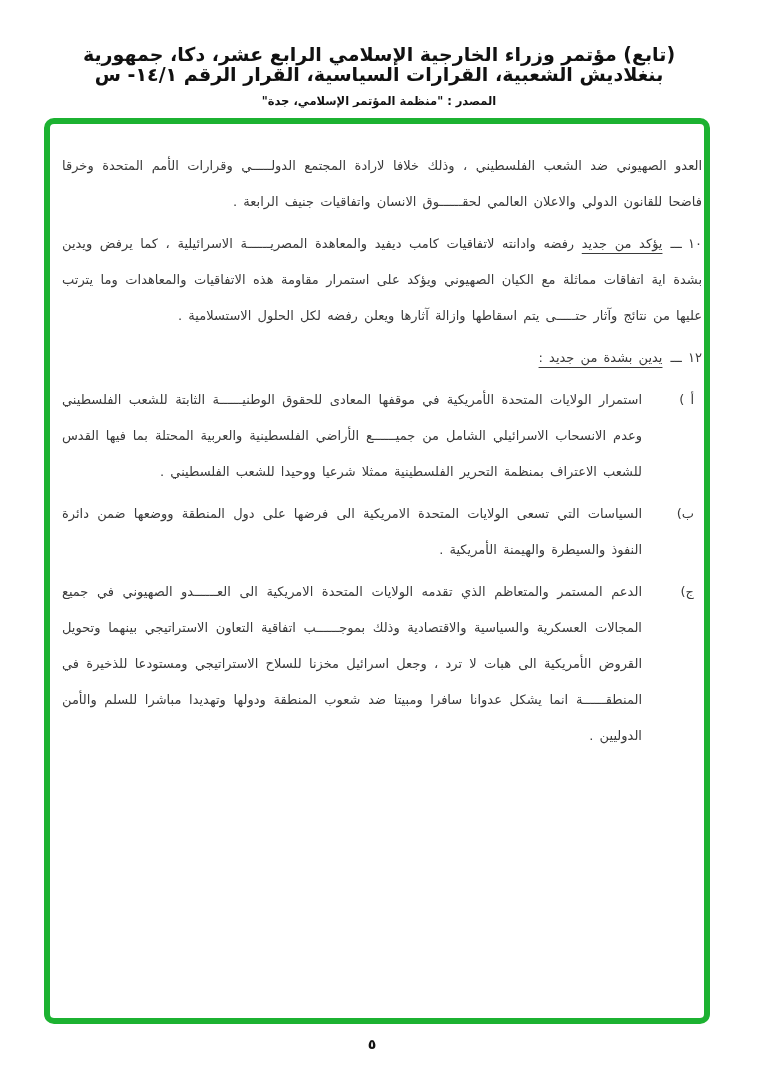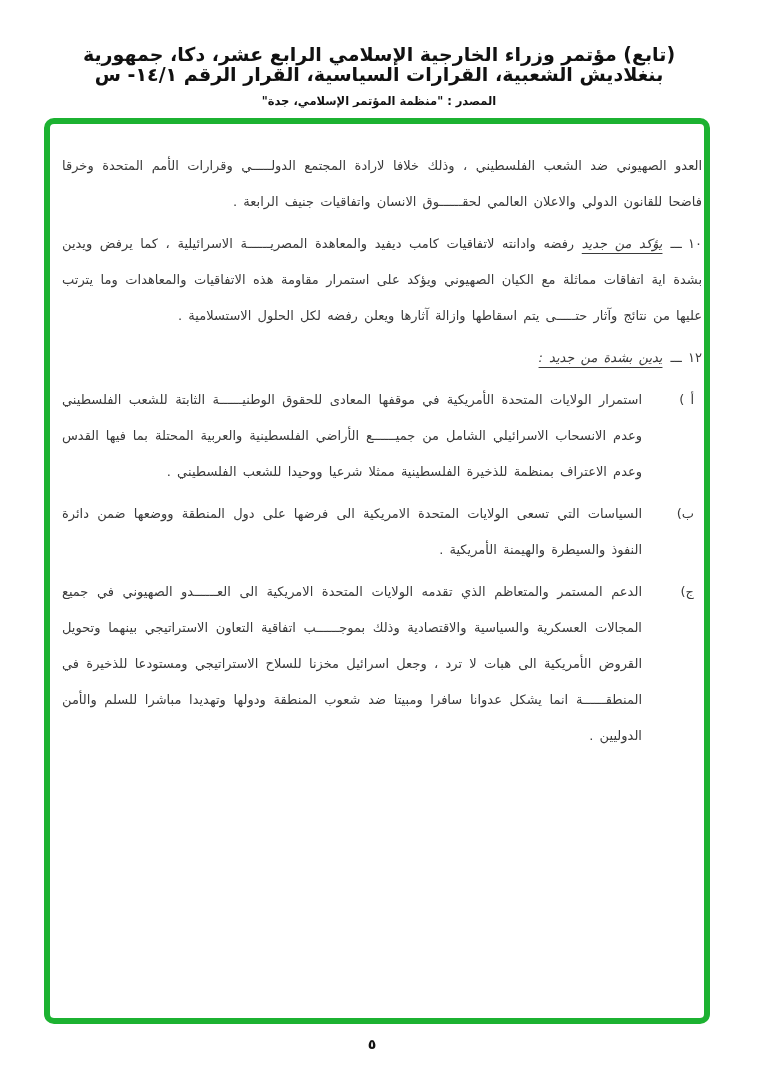--- a/index.html
+++ b/index.html
@@ -61,21 +61,20 @@
   .para { margin-bottom: 6px; }
   .item { margin-bottom: 6px; }
   .item-number {
     display: inline-block;
     margin-left: 8px;
     white-space: nowrap;
   }
   .lead {
     text-decoration: underline;
     text-underline-offset: 5px;
-    font-style: italic;
   }
   .sub {
     display: flex;
     flex-direction: row; 
     margin-bottom: 6px;
     margin-right: 8px;
   }
   .sub-letter {
     flex: 0 0 52px;
     white-space: nowrap;
@@ -108,21 +107,21 @@
 
     <p class="para">العدو الصهيوني ضد الشعب الفلسطيني ، وذلك خلافا لارادة المجتمع الدولـــــي وقرارات الأمم المتحدة وخرقا فاضحا للقانون الدولي والاعلان العالمي لحقــــــوق الانسان واتفاقيات جنيف الرابعة .</p>
 
     <p class="item"><span class="item-number">١٠ ـــ</span><span class="lead">يؤكد من جديد</span> <span>رفضه وادانته لاتفاقيات كامب ديفيد والمعاهدة المصريــــــة الاسرائيلية ، كما يرفض ويدين بشدة اية اتفاقات مماثلة مع الكيان الصهيوني ويؤكد على استمرار مقاومة هذه الاتفاقيات والمعاهدات وما يترتب عليها من نتائج وآثار حتـــــى يتم اسقاطها وازالة آثارها ويعلن رفضه لكل الحلول الاستسلامية .</span></p>
 
 
     <p class="item"><span class="item-number">١٢ ـــ</span><span class="lead">يدين بشدة من جديد :</span></p>
 
     <div class="sub">
       <span class="sub-letter">أ )</span>
-      <span class="sub-text">استمرار الولايات المتحدة الأمريكية في موقفها المعادى للحقوق الوطنيــــــة الثابتة للشعب الفلسطيني وعدم الانسحاب الاسرائيلي الشامل من جميــــــع الأراضي الفلسطينية والعربية المحتلة بما فيها القدس وعدم الاعتراف بمنظمة للذخيرة الفلسطينية ممثلا شرعيا ووحيدا للشعب الفلسطيني .</span>
+      <span class="sub-text">استمرار الولايات المتحدة الأمريكية في موقفها المعادى للحقوق الوطنيــــــة الثابتة للشعب الفلسطيني وعدم الانسحاب الاسرائيلي الشامل من جميــــــع الأراضي الفلسطينية والعربية المحتلة بما فيها القدس للشعب الاعتراف بمنظمة التحرير الفلسطينية ممثلا شرعيا ووحيدا للشعب الفلسطيني .</span>
     </div>
 
     <div class="sub">
       <span class="sub-letter">ب)</span>
       <span class="sub-text">السياسات التي تسعى الولايات المتحدة الامريكية الى فرضها على دول المنطقة ووضعها ضمن دائرة النفوذ والسيطرة والهيمنة الأمريكية .</span>
     </div>
 
     <div class="sub">
       <span class="sub-letter">ج)</span>
       <span class="sub-text">الدعم المستمر والمتعاظم الذي تقدمه الولايات المتحدة الامريكية الى العــــــدو الصهيوني في جميع المجالات العسكرية والسياسية والاقتصادية وذلك بموجــــــب اتفاقية التعاون الاستراتيجي بينهما وتحويل القروض الأمريكية الى هبات لا ترد ، وجعل اسرائيل مخزنا للسلاح الاستراتيجي ومستودعا للذخيرة في المنطقــــــة انما يشكل عدوانا سافرا ومبيتا ضد شعوب المنطقة ودولها وتهديدا مباشرا للسلم والأمن الدوليين .</span>

